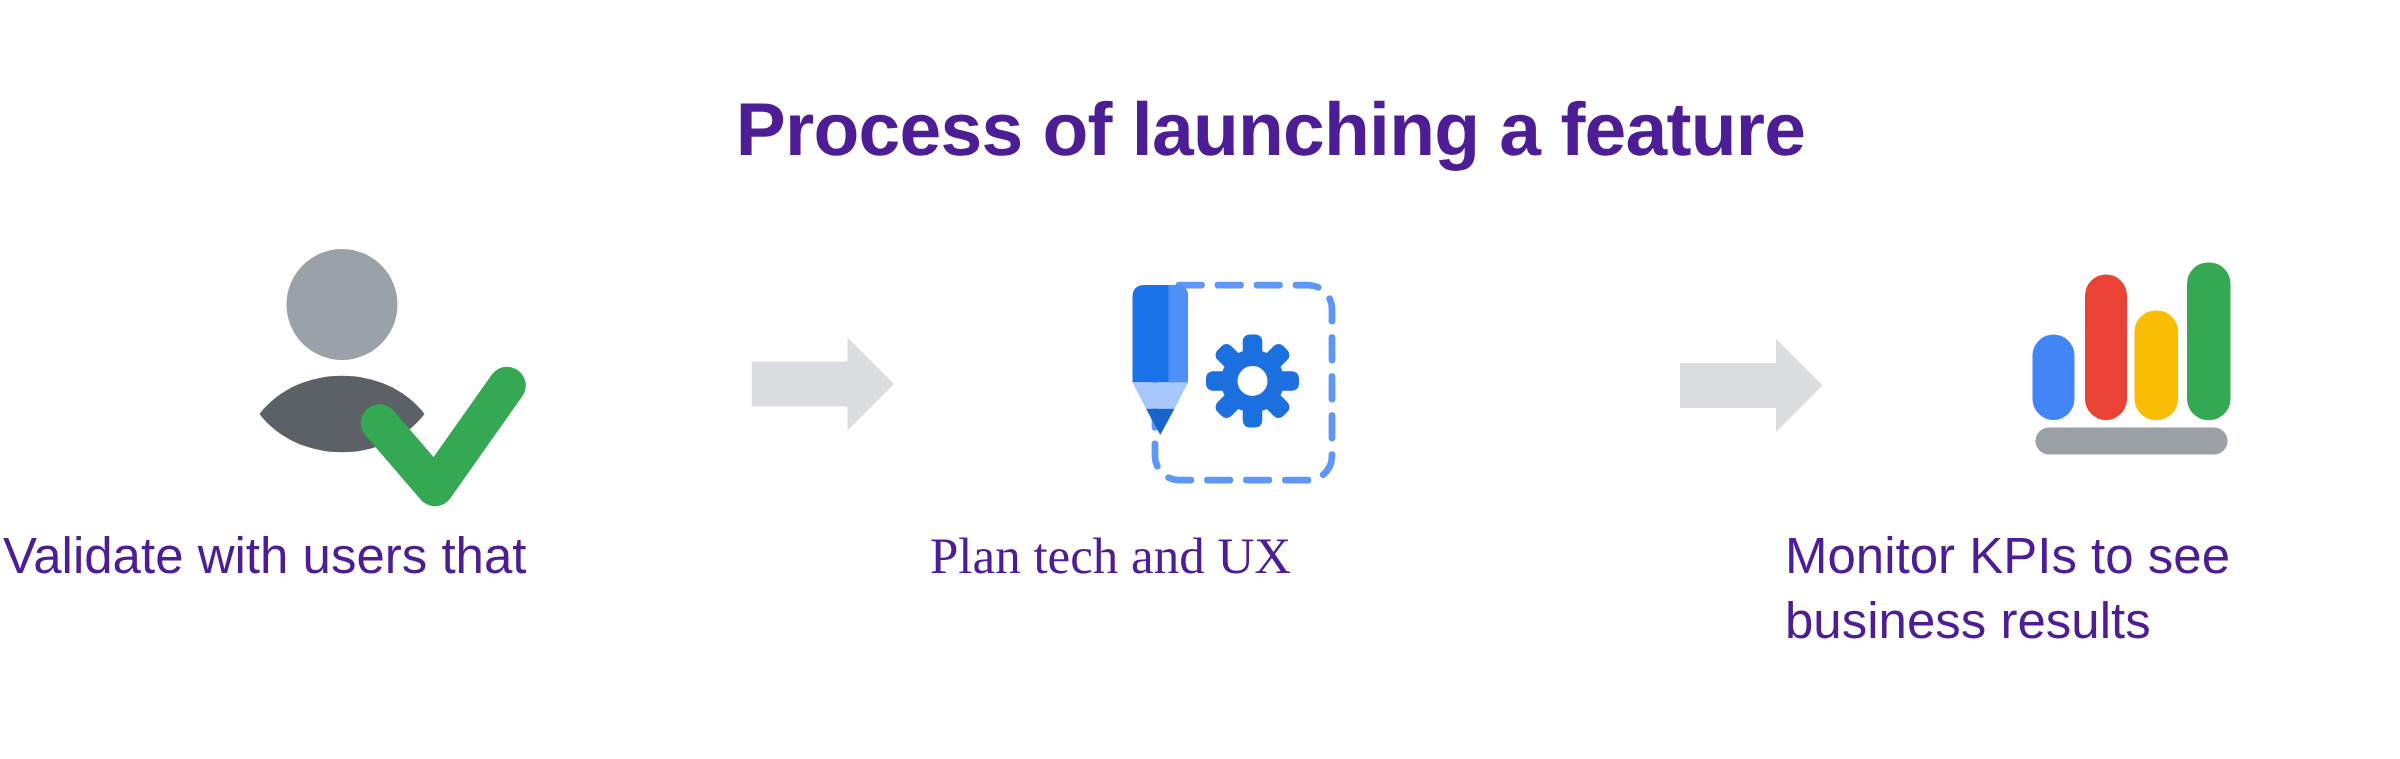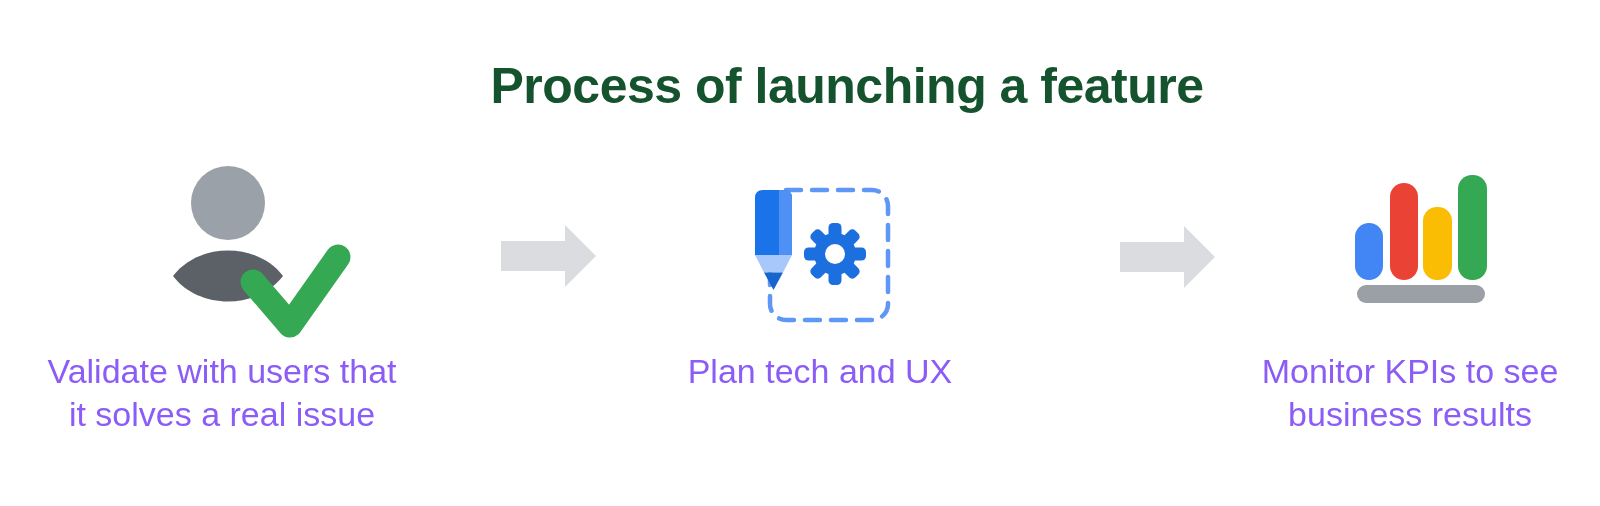--- a/index.html
+++ b/index.html
@@ -14,40 +14,39 @@
   }
   .title {
     position: absolute;
     top: 57px;
     left: 847px;
     transform: translateX(-50%);
     white-space: nowrap;
     font-size: 50px;
     font-weight: 700;
     letter-spacing: -0.5px;
-    color: #14532d;
+    color: #4c1d95;
   }
   .icon { position: absolute; }
   .icon-person { left: 171px; top: 166px; }
   .icon-plan   { left: 750px; top: 185px; }
   .icon-bars   { left: 1352px; top: 172px; }
   .arrow       { position: absolute; }
   .arrow-1     { left: 501px; top: 225px; }
   .arrow-2     { left: 1120px; top: 226px; }
   .caption {
     position: absolute;
     top: 350px;
-    text-align: center;
     font-size: 34px;
     line-height: 43px;
     font-weight: 400;
-    color: #8b5cf6;
+    color: #4c1d95;
   }
   .caption-1 { left: 2px;    width: 440px; }
-  .caption-2 { left: 620px;  width: 400px; }
+  .caption-2 { left: 620px;  width: 400px; font-family: Liberation Serif, serif; }
   .caption-3 { left: 1190px; width: 440px; }
 </style>
 </head>
 <body>
 
 <div class="canvas">
 
   <h1 class="title">Process of launching a feature</h1>
 
   <svg class="icon icon-person" width="180" height="175" viewBox="0 0 180 175">
@@ -91,21 +90,20 @@
   <svg class="icon icon-bars" width="140" height="135" viewBox="0 0 140 135">
     <rect x="3" y="51" width="28" height="57" rx="14" fill="#4285F4"></rect>
     <rect x="38" y="11" width="28" height="97" rx="14" fill="#EA4335"></rect>
     <rect x="71" y="35" width="29" height="73" rx="14" fill="#FBBC04"></rect>
     <rect x="106" y="3" width="29" height="105" rx="14" fill="#34A853"></rect>
     <rect x="5" y="113" width="128" height="18" rx="9" fill="#9AA0A6"></rect>
   </svg>
 
   <div class="caption caption-1">
     <div>Validate with users that</div>
-    <div>it solves a real issue</div>
   </div>
 
   <div class="caption caption-2">
     <div>Plan tech and UX</div>
   </div>
 
   <div class="caption caption-3">
     <div>Monitor KPIs to see</div>
     <div>business results</div>
   </div>

